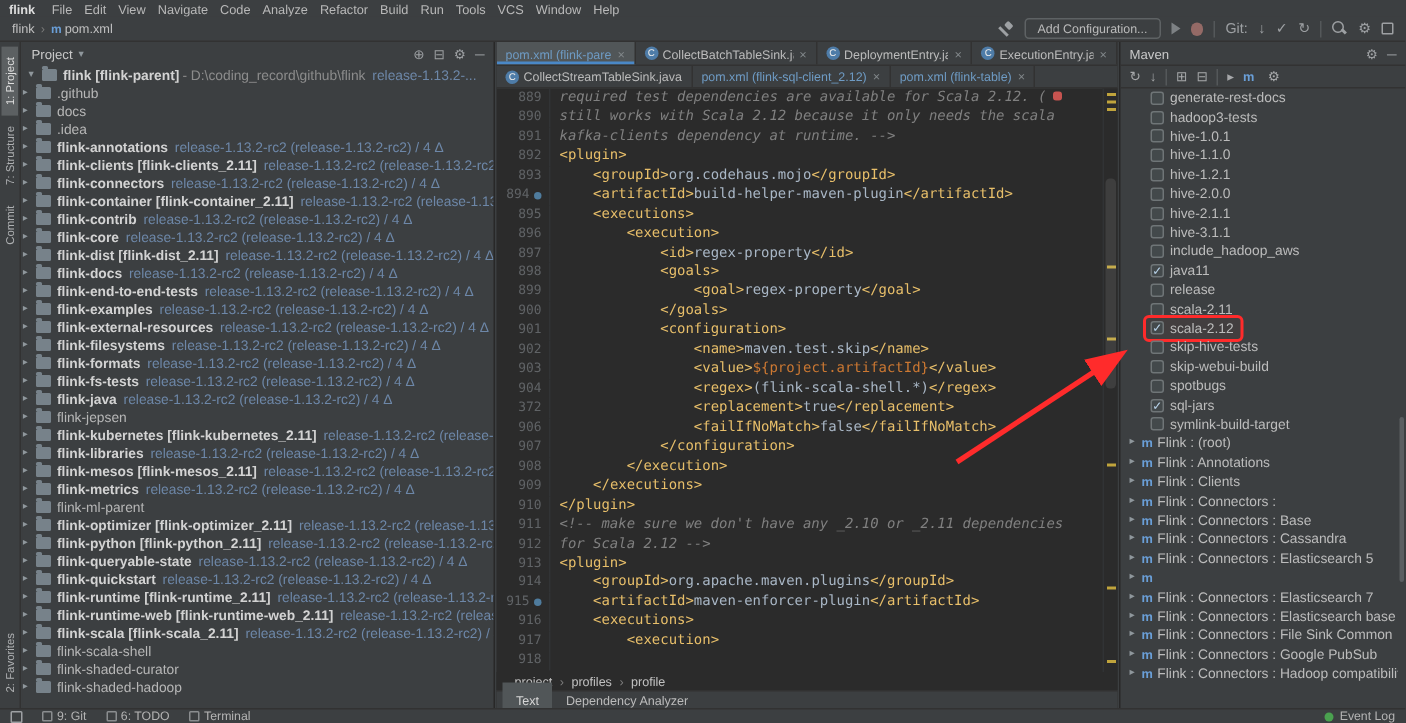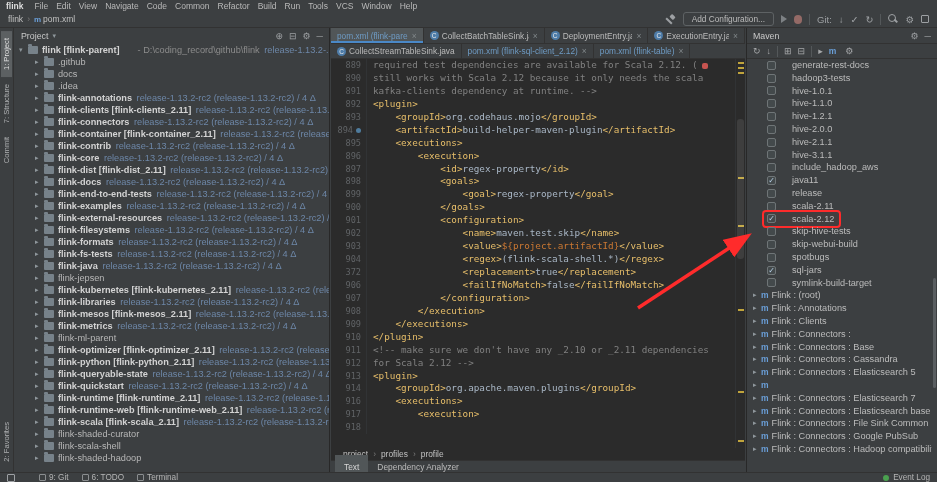--- a/index.html
+++ b/index.html
@@ -36,97 +36,97 @@
 .stripe{position:absolute;left:0;top:28px;width:14px;height:444px;background:#3c3f41;border-right:1px solid #323232;display:flex;flex-direction:column;justify-content:space-between;align-items:center;padding:3px 0}
 .stripe-col{display:flex;flex-direction:column;align-items:center}
 .vlabel{writing-mode:vertical-lr;transform:rotate(180deg);font-size:7.6px;color:#aeb0b2;padding:7px 1px;cursor:default}
 .vlabel.active{background:#5c6062;color:#dedede}
 
 
 .project{position:absolute;left:15px;top:28px;width:315px;height:444px;background:#3c3f41;border-right:1px solid #282828;overflow:hidden}
 .phead{height:16px;display:flex;align-items:center;gap:4px;padding:0 6px;font-size:8.8px;color:#c9c9c9}
 .phead-icons{margin-left:auto;display:flex;gap:6px;color:#9da0a3;font-size:9px}
 #ptree{position:absolute;left:0;right:0;top:16px;bottom:0}
-.trow{height:12px;line-height:12px;font-size:9.2px;display:flex;align-items:center;padding-left:20px;white-space:nowrap;overflow:hidden;cursor:default}
+.trow{height:12px;line-height:12px;font-size:9.2px;display:flex;align-items:center;white-space:nowrap;overflow:hidden;cursor:default}
 .trow.root{padding-left:4px}
 .chev{color:#8f979c;font-size:7px;width:9px;flex:0 0 9px}
 .ficon{flex:0 0 10px;width:10px;height:8px;background:#77828a;border-radius:1px;margin-right:4px;position:relative}
 .ficon::before{content:"";position:absolute;top:-2px;left:0;width:4px;height:2px;background:#77828a;border-radius:1px 1px 0 0}
 .tname{font-weight:bold;color:#d3d3d3}
 .tplain{color:#b7b7b7}
 .tver{color:#6d87a8;margin-left:2px}
-.tpath{color:#8c8c8c;margin-left:18px}
+.tpath{color:#8c8c8c;margin-left:2px}
 
 
 .editor{position:absolute;left:331px;top:28px;width:414px;height:444px;background:#2b2b2b}
 .tabs{display:flex;height:16px;background:#3c3f41;border-bottom:1px solid #323232;overflow:hidden}
 .tabs.row2{height:15px}
 .tab{display:flex;align-items:center;gap:3px;padding:0 6px;border-right:1px solid #323232;font-size:8.3px;color:#bbb;min-width:0;flex:0 1 auto;cursor:default}
 .tab.active{background:#515658;box-shadow:inset 0 -2px 0 #4a88c7}
 .tabicon.class{flex:0 0 9px;width:9px;height:9px;border-radius:50%;background:#4e7ca8;color:#eaeaea;font-size:6.5px;line-height:9px;text-align:center}
 .tablabel{white-space:nowrap;overflow:hidden}
 .tablabel.blue{color:#6e9bc4}
 .tabclose{color:#81878a;font-size:8.5px;margin-left:1px}
 #codeLines{position:absolute;left:0;right:10px;top:31px;height:389px;overflow:hidden}
 .cline{display:flex;height:12.95px;line-height:12.95px;font-family:"DejaVu Sans Mono",monospace;font-size:9.3px}
 .lgut{flex:0 0 36px;display:flex;justify-content:flex-end;align-items:center;gap:3px;padding-right:5px;border-right:1px solid #313335;color:#606366}
 .lnum{font-size:8.6px}
 .gmark{width:5px;height:5px;border-radius:50%;background:#4f7c9e}
 .ltext{white-space:pre;padding-left:6px;color:#a9b7c6}
 .tag{color:#e8bf6a}
-.cmt{color:#808080;}
+.cmt{color:#808080;font-style:italic}
 .var{color:#cc7832}
 .inline-mark{display:inline-block;width:6px;height:6px;border-radius:2px;background:#c75450;margin-left:4px;vertical-align:middle}
 .estripe{position:absolute;right:0;top:31px;width:10px;height:389px;background:#2b2b2b;border-left:1px solid #313335}
 .emark{position:absolute;right:1px;width:6px;height:2px;background:#c0a43c}
 .ethumb{position:absolute;right:1px;width:7px;background:rgba(255,255,255,.09);border-radius:3px}
 .crumbsbar{position:absolute;left:0;right:0;top:420px;height:12px;background:#2b2b2b;display:flex;align-items:center;gap:5px;padding-left:12px;font-size:8.4px;color:#a2aab0}
 .btabs{position:absolute;left:0;right:0;top:432px;height:12px;background:#3c3f41;border-top:1px solid #323232;display:flex;align-items:center;padding-left:4px;font-size:8.4px}
 .btab{padding:12px 9px;height:100%;display:flex;align-items:center;cursor:default}
 .btab.active{background:#515658;color:#d6d6d6}
 
 
 .maven{position:absolute;left:746px;top:28px;width:191px;height:444px;background:#3c3f41;border-left:1px solid #282828}
 .mhead{height:16px;display:flex;align-items:center;padding:0 6px;font-size:8.8px;color:#c9c9c9;border-bottom:1px solid #323232}
 .mhead-icons{margin-left:auto;display:flex;gap:6px;color:#9da0a3;font-size:9px}
 .mtoolbar{height:15px;display:flex;align-items:center;gap:6px;padding:0 6px;border-bottom:1px solid #323232;color:#a6a8aa;font-size:9px}
 #mtree{position:absolute;left:0;right:5px;top:31px;bottom:0;overflow:visible}
 .mrow{height:12.8px;line-height:12.8px;display:flex;align-items:center;font-size:9.2px;white-space:nowrap;cursor:default}
 .mrow.profile{padding-left:20px;overflow:visible}
 .mrow.module{padding-left:6px;overflow:hidden}
-.pwrap{display:inline-flex;align-items:center;gap:16px}
+.pwrap{display:inline-flex;align-items:center;gap:4px}
 .pwrap.hl{border:2px solid #ff2b2b;border-radius:4px;padding:1px 5px 1px 3px;margin-left:-5px;background:rgba(255,43,43,.03)}
 .cb{flex:0 0 9px;width:9px;height:9px;border:1px solid #6f7577;background:#43494b;border-radius:2px;font-size:8px;line-height:8px;color:#b9d3ea;text-align:center}
 .mchev{color:#8f979c;font-size:7px;width:8px;flex:0 0 8px}
 .mico{color:#6a9fd8;font-weight:bold;font-size:8.5px;margin:0 3px 0 0}
 .mlabel{color:#bcbcbc}
 .vthumb{position:absolute;right:1px;top:250px;width:3px;height:110px;background:#5a5e61;border-radius:2px}
 
 
-.statusbar{position:absolute;left:0;top:472px;width:100%;height:10px;background:#3c3f41;border-top:1px solid #323232;display:flex;align-items:center;gap:24px;padding:0 7px;font-size:8.2px;color:#b4b4b4}
+.statusbar{position:absolute;left:0;top:472px;width:100%;height:10px;background:#3c3f41;border-top:1px solid #323232;display:flex;align-items:center;gap:13px;padding:0 7px;font-size:8.2px;color:#b4b4b4}
 .sb-item{display:flex;align-items:center;gap:3px}
 .sb-ico{width:7px;height:7px;border:1px solid #8a8d8f;border-radius:1px}
 .sb-right{margin-left:auto;display:flex;align-items:center;gap:4px}
 .greendot{width:6px;height:6px;border-radius:50%;background:#4aa14f}
 
 
 #arrow{position:absolute;left:618px;top:224px;width:145px;height:95px;z-index:60;pointer-events:none}
 </style>
 </head>
 <body>
 
 <div class="menubar">
   <span class="app-title">flink</span>
   <nav id="menu">
       <span class="menu-item">File</span>
       <span class="menu-item">Edit</span>
       <span class="menu-item">View</span>
       <span class="menu-item">Navigate</span>
       <span class="menu-item">Code</span>
-      <span class="menu-item">Common</span>
+      <span class="menu-item">Analyze</span>
       <span class="menu-item">Refactor</span>
       <span class="menu-item">Build</span>
       <span class="menu-item">Run</span>
       <span class="menu-item">Tools</span>
       <span class="menu-item">VCS</span>
       <span class="menu-item">Window</span>
       <span class="menu-item">Help</span>
     </nav>
 </div>
 
@@ -375,26 +375,26 @@
       <div class="trow">
         <span class="chev">▸</span>
         <span class="ficon"></span>
         <span class="tname">flink-scala</span>
         <span class="tname">&nbsp;[flink-scala_2.11]</span>
         <span class="tver">&nbsp;release-1.13.2-rc2 (release-1.13.2-rc2) / 4 Δ</span>
       </div>
       <div class="trow">
         <span class="chev">▸</span>
         <span class="ficon"></span>
+        <span class="tplain">flink-scala-shell</span>
+      </div>
+      <div class="trow">
+        <span class="chev">▸</span>
+        <span class="ficon"></span>
         <span class="tplain">flink-shaded-curator</span>
-      </div>
-      <div class="trow">
-        <span class="chev">▸</span>
-        <span class="ficon"></span>
-        <span class="tplain">flink-scala-shell</span>
       </div>
       <div class="trow">
         <span class="chev">▸</span>
         <span class="ficon"></span>
         <span class="tplain">flink-shaded-hadoop</span>
       </div>
     </div>
 </div>
 
 <div class="editor">
@@ -583,20 +583,27 @@
         <span class="lgut">
           <span class="lnum">913</span>
         </span>
         <span class="ltext"><span class="tag">&lt;plugin&gt;</span></span>
       </div>
       <div class="cline">
         <span class="lgut">
           <span class="lnum">914</span>
         </span>
         <span class="ltext">    <span class="tag">&lt;groupId&gt;</span>org.apache.maven.plugins<span class="tag">&lt;/groupId&gt;</span></span>
+      </div>
+      <div class="cline">
+        <span class="lgut">
+          <span class="lnum">915</span>
+          <span class="gmark"></span>
+        </span>
+        <span class="ltext">    <span class="tag">&lt;artifactId&gt;</span>maven-enforcer-plugin<span class="tag">&lt;/artifactId&gt;</span></span>
       </div>
       <div class="cline">
         <span class="lgut">
           <span class="lnum">916</span>
         </span>
         <span class="ltext">    <span class="tag">&lt;executions&gt;</span></span>
       </div>
       <div class="cline">
         <span class="lgut">
           <span class="lnum">917</span>

